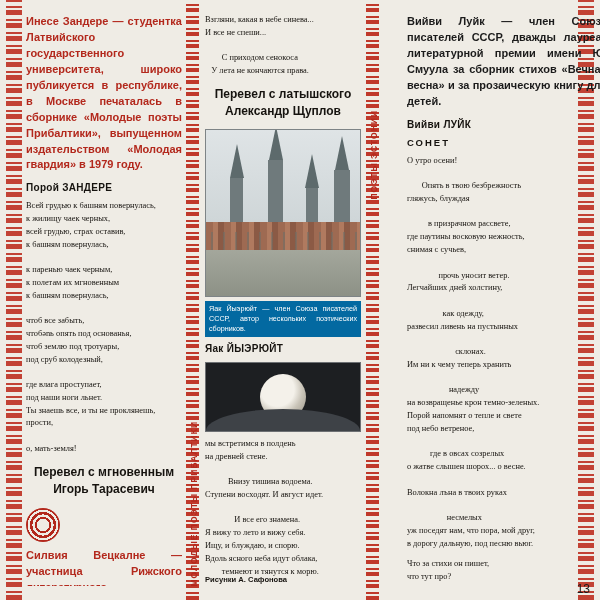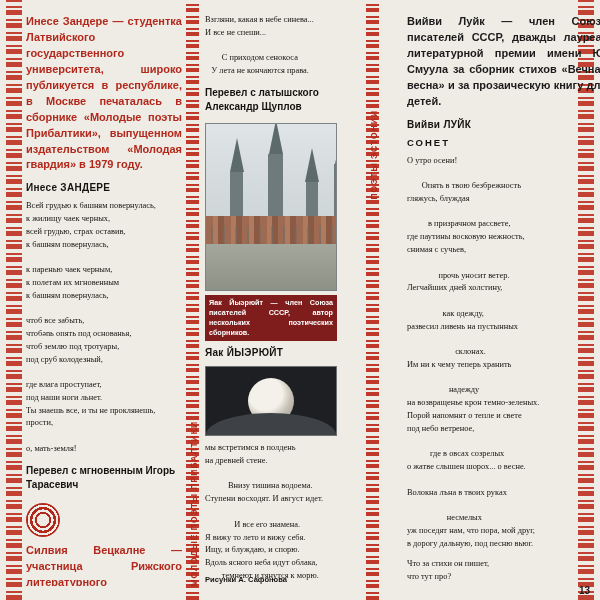--- a/index.html
+++ b/index.html
@@ -54,21 +54,21 @@
   .vert-label.v1{left:189px;bottom:14px;}
   .vert-label.v2{left:369px;top:110px;}
 
   
   .col{
     position:absolute;top:14px;bottom:14px;
     box-sizing:border-box;
     overflow:hidden;
   }
   .col1{left:26px;width:156px;}
-  .col2{left:205px;width:132px;}
+  .col2{left:205px;width:156px;}
   .col3{left:385px;width:200px;margin-left:22px;}
 
   .bio{
     font-family:"Liberation Sans", sans-serif;
     font-size:11px;
     line-height:1.45;
     font-weight:bold;
     color:#b3281c;
     text-align:justify;
     margin-bottom:9px;
@@ -90,49 +90,49 @@
   }
   .poem{
     font-size:8.4px;
     line-height:1.52;
     white-space:pre-wrap;
     margin-bottom:8px;
   }
   .poem.it{font-style:italic;}
   .trans{
     font-family:"Liberation Sans", sans-serif;
-    font-size:10px;
-    font-weight:bold;
-    text-align:left;
+    font-size:12px;
+    font-weight:bold;
+    text-align:center;
     line-height:1.45;
     margin-top:2px;
     margin-bottom:8px;
   }
   .caption-red{
     font-family:"Liberation Sans", sans-serif;
     font-size:7.2px;
-    font-weight:bold;
+    font-weight:normal;
     color:#ffffff;
-    background:#7f1d1d;
+    background:#0369a1;
     padding:3px 4px;
     line-height:1.4;
     text-align:justify;
   }
   .credit{
     font-family:"Liberation Sans", sans-serif;
     font-size:7.6px;
     font-weight:bold;
     text-align:left;
     margin-top:8px;
   }
   .pageno{
     position:absolute;
     right:10px;bottom:4px;
     font-family:"Liberation Sans", sans-serif;
-    font-size:10px;font-weight:bold;
+    font-size:12px;font-weight:normal;
     color:#1b1b1b;
   }
   
   .medallion{
     width:34px;height:34px;border-radius:50%;
     background:
       radial-gradient(circle at 50% 50%, #efece5 0 26%, #b3281c 26% 34%, #efece5 34% 44%, #b3281c 44% 54%, #efece5 54% 64%, #b3281c 64% 72%, #efece5 72% 100%);
     margin:10px 0 6px 0;
   }
   .medallion.sm{width:26px;height:26px;margin:4px 0 4px 0;}
@@ -197,21 +197,21 @@
   <div class="orn l"></div>
   <div class="orn r"></div>
   <div class="orn-mid m1"></div>
   <div class="orn-mid m2"></div>
 
   <div class="vert-label v1">МОЛОДЫЕ ПОЭТЫ ПРИБАЛТИКИ</div>
   <div class="vert-label v2">ПОЭТЫ ЭСТОНИИ</div>
 
   <div class="col col1">
     <div class="bio">Инесе Зандере — студентка Латвийского государственного университета, широко публикуется в республике, в Москве печаталась в сборнике «Молодые поэты Прибалтики», выпущенном издательством «Молодая гвардия» в 1979 году.</div>
-    <div class="aut">Инесе ЗАНДЕРЕ</div>
+    <div class="aut">Порой ЗАНДЕРЕ</div>
     <div class="poem">Всей грудью к башням повернулась,
 к жилищу чаек черных,
 всей грудью, страх оставив,
 к башням повернулась,
 
 к паренью чаек черным,
 к полетам их мгновенным
 к башням повернулась,
 
 чтоб все забыть,

